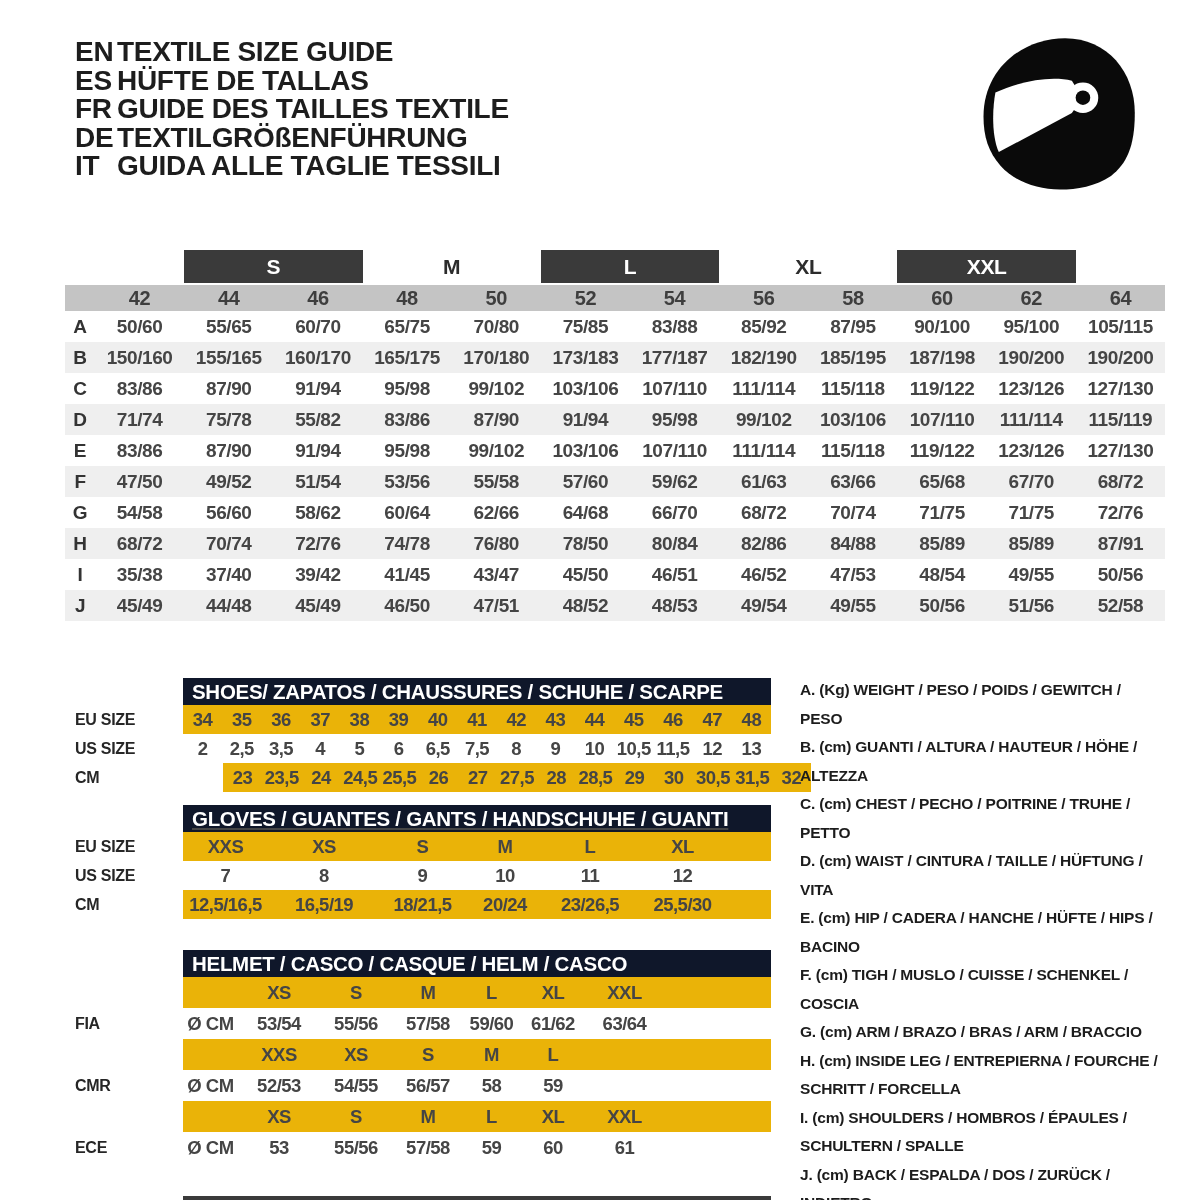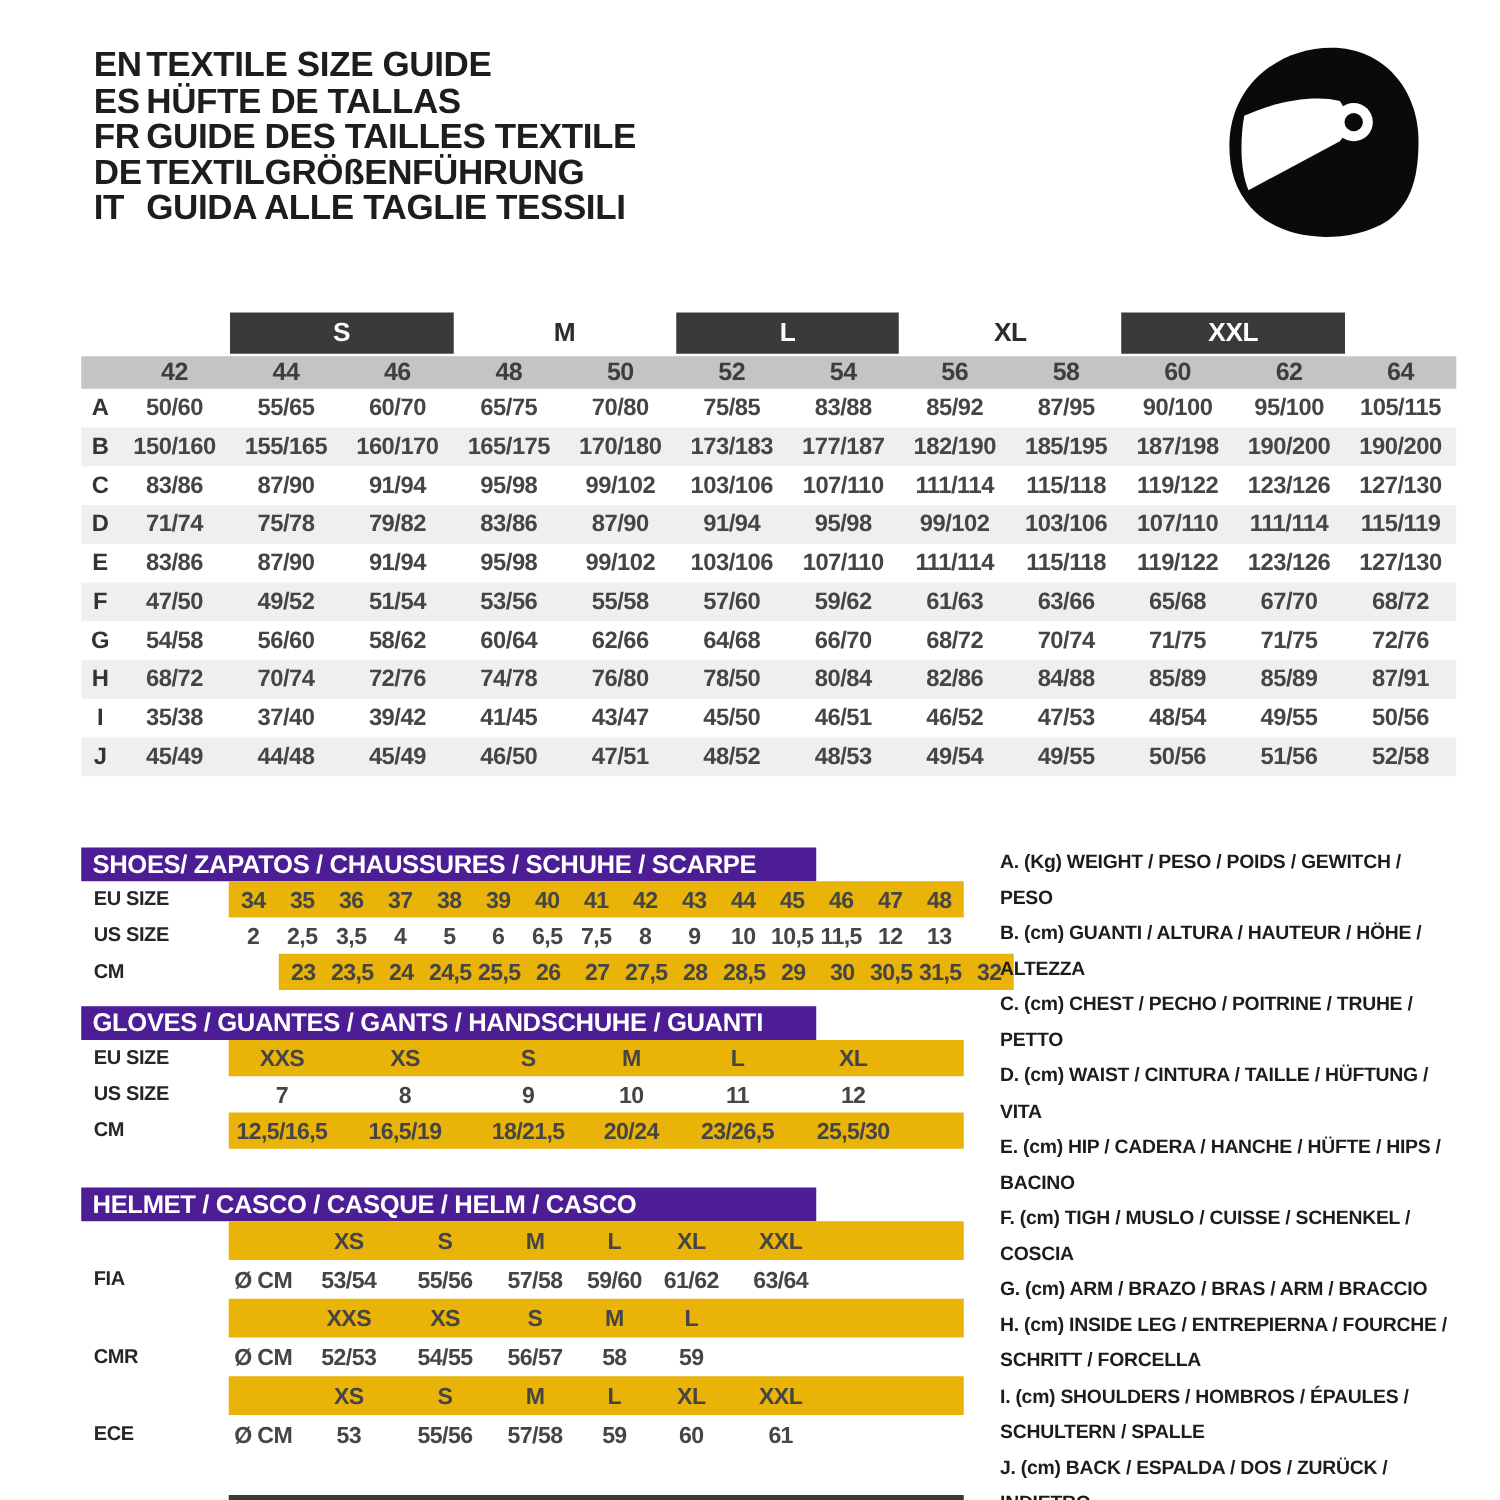--- a/index.html
+++ b/index.html
@@ -19,27 +19,27 @@
   .main-table { position: absolute; left: 65px; top: 250px; width: 1100px; }
   .mt-row { display: grid; grid-template-columns: 30px repeat(12, 1fr); height: 31px; align-items: center; text-align: center; font-size: 19px; letter-spacing: -0.4px; }
   .mt-group-row { height: 35px; align-items: flex-start; }
   .mt-group-row .grp { display: flex; align-items: center; justify-content: center; height: 33px; font-size: 21px; color: #2c2c2c; letter-spacing: -0.3px; }
   .grp.dark { background: #3a3a3a; color: #ffffff; }
   .mt-header-row { height: 26px; background: #c4c4c4; color: #3e3e3e; font-size: 20px; }
   .mt-data-row.stripe { background: #efefef; }
   .mt-letter { color: #333333; }
   
   .section { position: absolute; left: 65px; width: 1100px; }
-  .sec-bar { width: 588px; height: 27px; background: #4c1d95; color: #ffffff; display: flex; align-items: center; padding-left: 9px; font-size: 20.5px; letter-spacing: -0.3px; }
+  .sec-bar { margin-left: 118px; width: 588px; height: 27px; background: #0f172a; color: #ffffff; display: flex; align-items: center; padding-left: 9px; font-size: 20.5px; letter-spacing: -0.3px; }
   .sec-row { position: relative; }
   .sec-label { position: absolute; left: 10px; top: 0; height: 100%; display: flex; align-items: center; font-size: 16px; color: #262626; letter-spacing: -0.3px; }
   .sec-cells { position: absolute; left: 118px; top: 0; width: 588px; height: 100%; display: grid; align-items: center; text-align: center; font-size: 18.5px; letter-spacing: -0.5px; }
   .sec-cells.stripe { background: #eab308; }
   .shoes-section  { top: 678px; }
-  .gloves-section { top: 805px; }
+  .gloves-section { top: 805px; text-decoration: underline; }
   .helmet-section { top: 950px; }
   
   .legend { position: absolute; left: 800px; top: 676px; width: 365px; font-size: 15.5px; line-height: 28.5px; color: #1c1c1c; letter-spacing: -0.2px; }
   
   .bottom-bar { position: absolute; left: 183px; top: 1196px; width: 588px; height: 4px; background: #3a3a3a; }
 </style>
 </head>
 <body>
 
 <div class="page">
@@ -141,21 +141,21 @@
         <div>111/114</div>
         <div>115/118</div>
         <div>119/122</div>
         <div>123/126</div>
         <div>127/130</div>
       </div>
       <div class="mt-row mt-data-row stripe">
         <div class="mt-letter">D</div>
         <div>71/74</div>
         <div>75/78</div>
-        <div>79/82</div>
+        <div>55/82</div>
         <div>83/86</div>
         <div>87/90</div>
         <div>91/94</div>
         <div>95/98</div>
         <div>99/102</div>
         <div>103/106</div>
         <div>107/110</div>
         <div>111/114</div>
         <div>115/119</div>
       </div>

